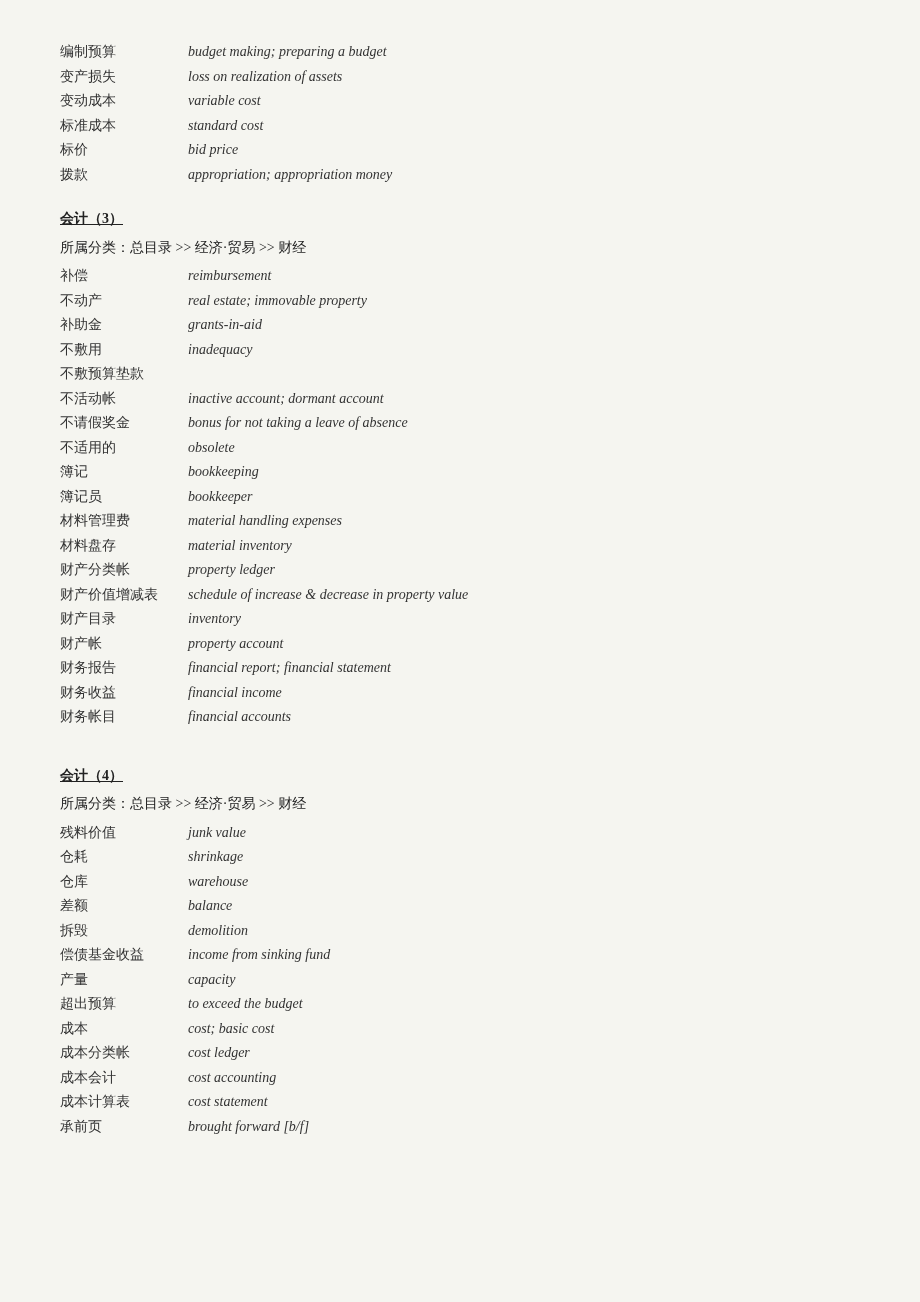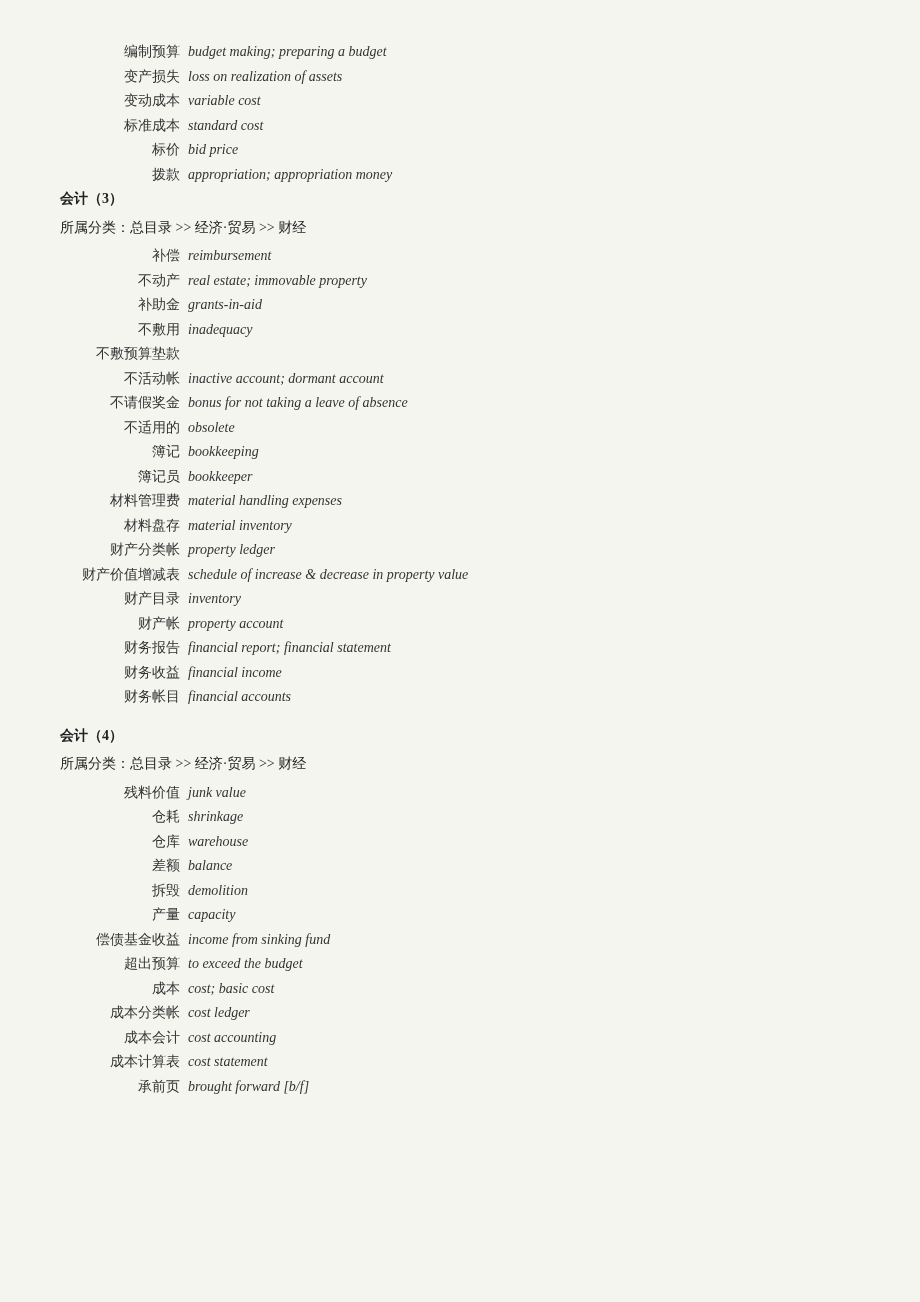--- a/index.html
+++ b/index.html
@@ -14,37 +14,37 @@
       color: #222;
       padding: 40px 60px;
       width: 920px;
       min-height: 1302px;
     }
     .entry {
       line-height: 1.75;
       display: flex;
       flex-wrap: wrap;
       align-items: baseline;
-      text-align: right;
     }
     .entry .chinese {
       color: #333;
       min-width: 120px;
       display: inline-block;
     }
     .entry .english {
       color: #333;
       margin-left: 8px;
       font-style: italic;
     }
     .section-header {
-      margin-top: 0;
+      margin-top: 20px;
       margin-bottom: 4px;
       font-weight: bold;
       line-height: 1.75;
+      text-decoration: underline;
     }
     .category-line {
       line-height: 1.75;
       margin-bottom: 4px;
     }
     .spacer {
       height: 14px;
     }
   </style>
 </head>
@@ -169,26 +169,26 @@
     </div>
     <div class="entry">
       <span class="chinese">差额</span>
       <span class="english">balance</span>
     </div>
     <div class="entry">
       <span class="chinese">拆毁</span>
       <span class="english">demolition</span>
     </div>
     <div class="entry">
+      <span class="chinese">偿债基金收益</span>
+      <span class="english">income from sinking fund</span>
+    </div>
+    <div class="entry">
       <span class="chinese">产量</span>
       <span class="english">capacity</span>
-    </div>
-    <div class="entry">
-      <span class="chinese">偿债基金收益</span>
-      <span class="english">income from sinking fund</span>
     </div>
     <div class="entry">
       <span class="chinese">超出预算</span>
       <span class="english">to exceed the budget</span>
     </div>
     <div class="entry">
       <span class="chinese">成本</span>
       <span class="english">cost; basic cost</span>
     </div>
     <div class="entry">

